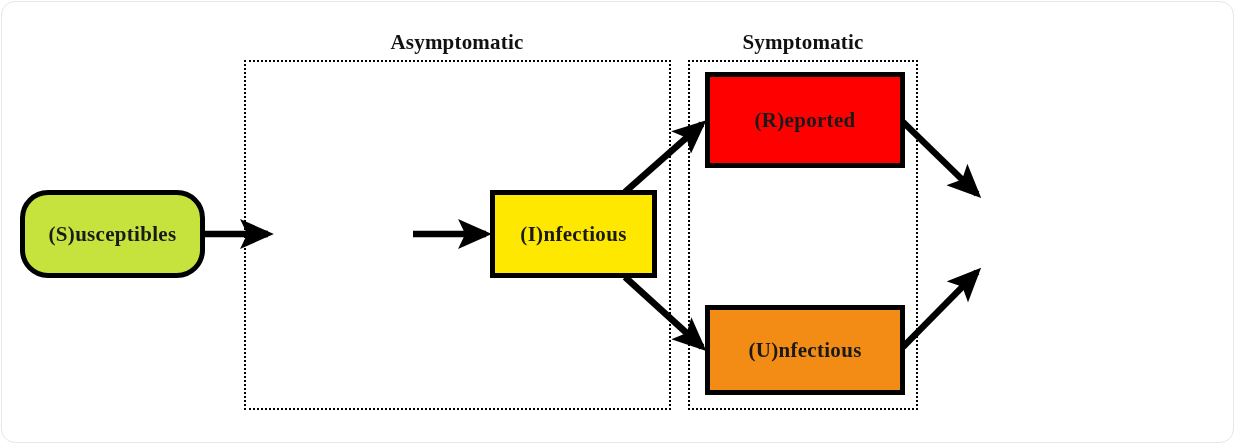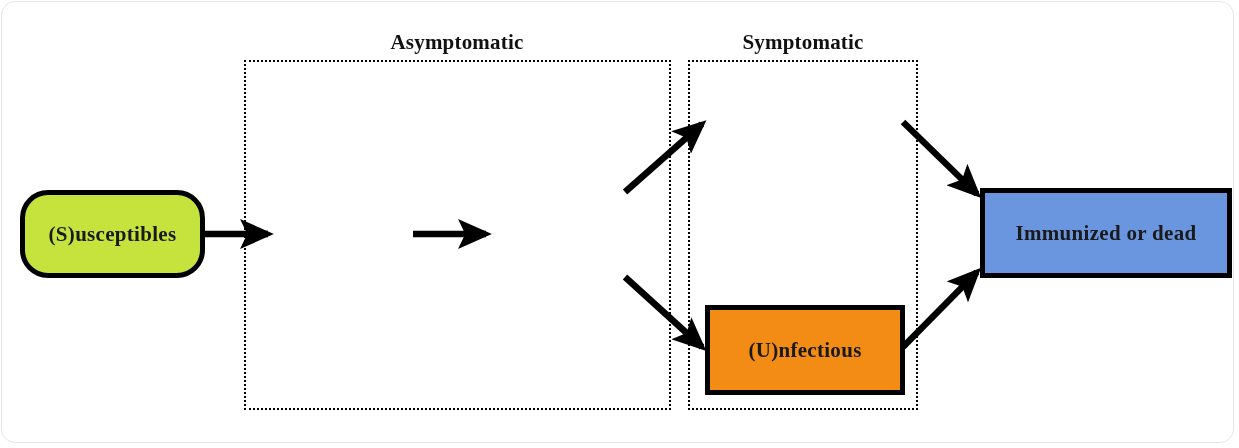--- a/index.html
+++ b/index.html
@@ -101,23 +101,26 @@
         <line x1="903" y1="122" x2="977" y2="194" stroke="#000000" stroke-width="6.5" marker-end="url(#arrowhead)"></line>
         <line x1="903" y1="347" x2="977" y2="272" stroke="#000000" stroke-width="6.5" marker-end="url(#arrowhead)"></line>
       </g>
   </svg>
 
   <div class="node" id="node-susceptibles" style="left: 20px; top: 190px; width: 185px; height: 88px; background: rgb(197, 227, 60); border-radius: 28px;">
     <span>(S)usceptibles</span>
   </div>
 
 
+  <div class="node" id="node-infectious" style="left: 490px; top: 190px; width: 167px; height: 88px; background: rgb(255, 232, 0);">
+    <span>(I)nfectious</span>
+  </div>
 
+  <div class="node" id="node-reported" style="left: 705px; top: 72px; width: 200px; height: 96px; background: rgb(255, 0, 0);">
+    <span>(R)eported</span>
+  </div>
 
   <div class="node" id="node-unreported" style="left: 705px; top: 305px; width: 200px; height: 90px; background: rgb(242, 140, 20);">
     <span>(U)nfectious</span>
   </div>
 
-  <div class="node" id="node-immunized-or-dead" style="left: 980px; top: 188px; width: 252px; height: 90px; background: rgb(106, 150, 224);">
-    <span>Immunized or dead</span>
-  </div>
 
 </div>
 
 </body></html>

